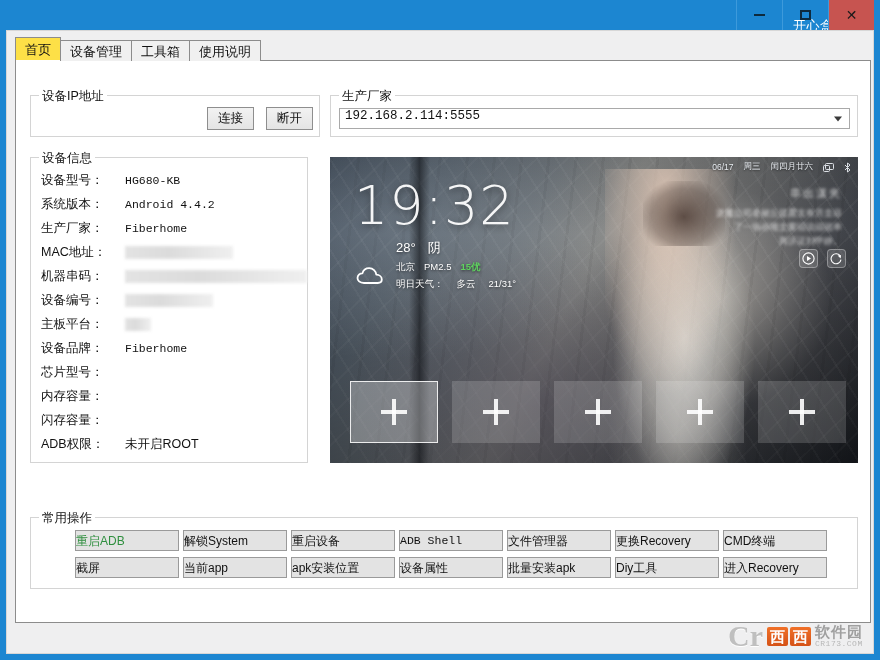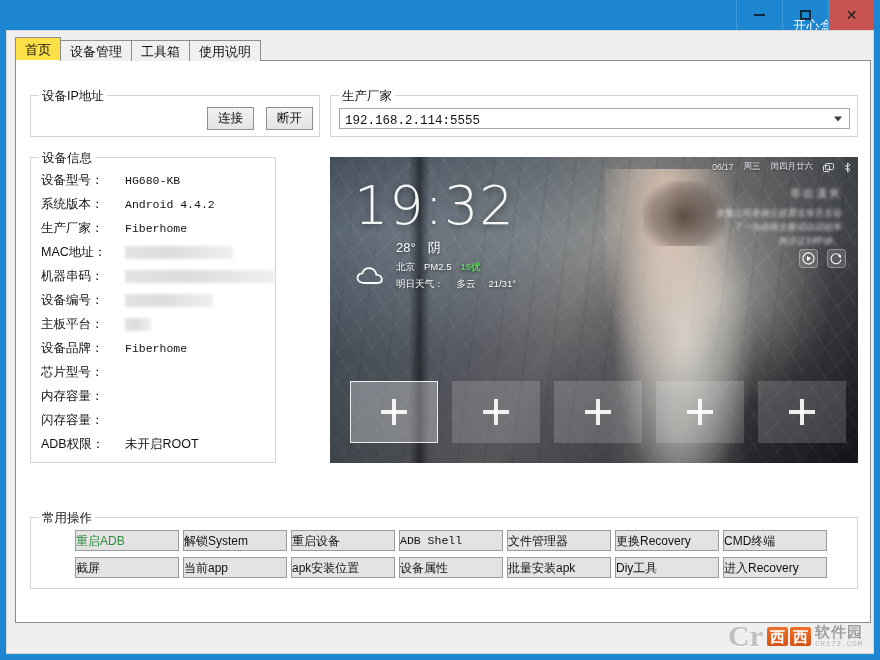--- a/index.html
+++ b/index.html
@@ -117,21 +117,21 @@
     position: absolute; top: -8px; left: 8px;
     background: #ffffff;
     padding: 0 3px;
     font-size: 12.5px; color: #111;
     white-space: nowrap;
   }
 
   
   #grp-ip   { left: 14px;  top: 34px;  width: 290px; height: 42px; }
   #grp-conn { left: 314px; top: 34px;  width: 528px; height: 42px; }
-  #grp-info { left: 14px;  top: 96px;  width: 246px; height: 306px; text-decoration: underline; }
+  #grp-info { left: 14px;  top: 96px;  width: 278px; height: 306px; text-decoration: underline; }
   #grp-ops  { left: 14px;  top: 456px; width: 828px; height: 72px; }
 
   .text-input {
     position: absolute;
     background: #ffffff;
     border: 1px solid #a9a9a9;
     font-size: 12.5px;
     font-family: "Liberation Mono", "DejaVu Sans Mono", monospace;
     color: #111;
     padding: 0 5px;
@@ -147,21 +147,21 @@
     line-height: 1;
     user-select: none;
   }
   #btn-connect { position: absolute; left: 176px; top: 11px; width: 47px; height: 23px; }
   #btn-disconnect { position: absolute; left: 235px; top: 11px; width: 47px; height: 23px; }
 
   
   #dev-combo {
     position: absolute; left: 8px; top: 12px; width: 511px; height: 21px;
     background: #fff; border: 1px solid #a9a9a9;
-    display: flex; align-items: flex-end;
+    display: flex; align-items: flex-start;
     font-size: 12.5px;
     font-family: "Liberation Mono", "DejaVu Sans Mono", monospace;
     color: #111;
     padding-left: 5px;
     position: absolute;
   }
   #dev-combo .combo-arrow {
     position: absolute; right: 7px; top: 50%; transform: translateY(-50%);
     width: 0; height: 0;
     border-left: 4px solid transparent; border-right: 4px solid transparent;

